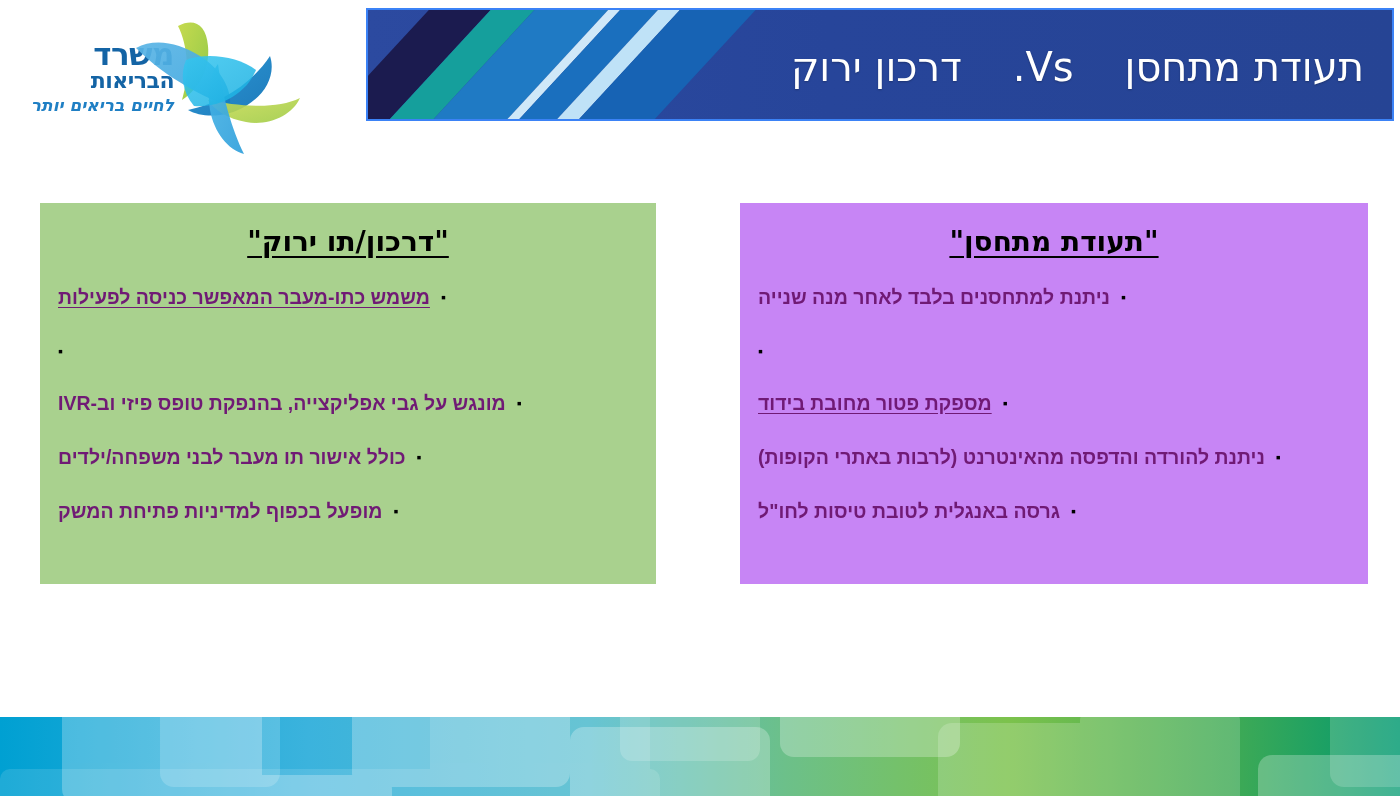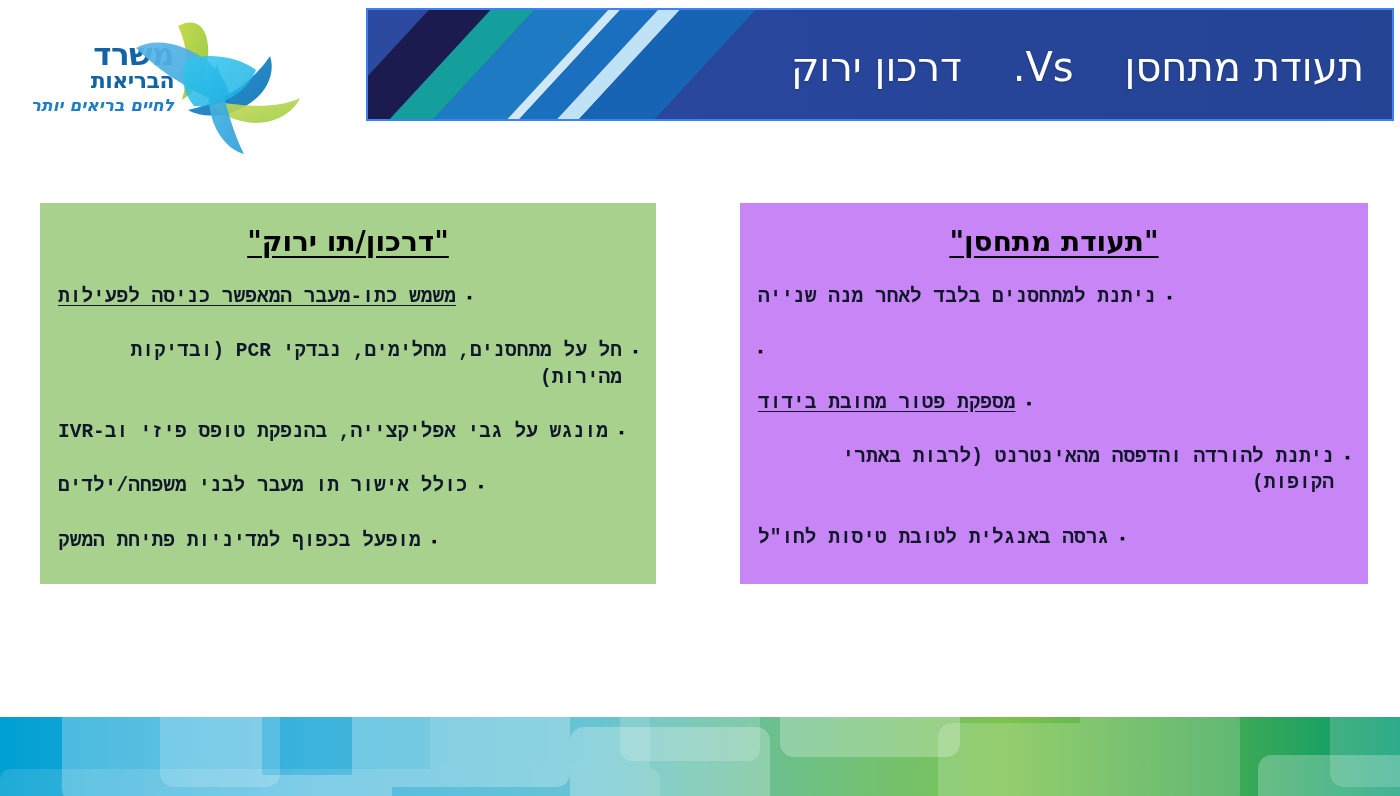--- a/index.html
+++ b/index.html
@@ -144,24 +144,24 @@
     color: #000000;
     font-size: 14px;
     line-height: 1.45;
     padding-top: 3px;
   }
   .bullet-text {
     flex: 0 1 auto;
     text-align: right;
     font-size: 19.5px;
     font-weight: bold;
-    color: #0f172a;
+    color: #701a75;
     line-height: 1.35;
     direction: rtl;
-    font-family: Liberation Mono, monospace;
+    font-family: Liberation Sans, sans-serif;
   }
   .bullet-text.underlined {
     text-decoration: underline;
     text-underline-offset: 3px;
   }
 
   
   .bottom-bar {
     position: absolute;
     left: 0;
@@ -261,21 +261,20 @@
 
     <div class="bullet-list">
 
       <div class="bullet-item">
         <span class="bullet-marker">▪</span>
         <span class="bullet-text underlined">משמש כתו-מעבר המאפשר כניסה לפעילות</span>
       </div>
 
       <div class="bullet-item">
         <span class="bullet-marker">▪</span>
-        <span class="bullet-text">חל על מתחסנים, מחלימים, נבדקי PCR (ובדיקות מהירות)</span>
       </div>
 
       <div class="bullet-item">
         <span class="bullet-marker">▪</span>
         <span class="bullet-text">מונגש על גבי אפליקצייה, בהנפקת טופס פיזי וב-IVR</span>
       </div>
 
       <div class="bullet-item">
         <span class="bullet-marker">▪</span>
         <span class="bullet-text">כולל אישור תו מעבר לבני משפחה/ילדים</span>

